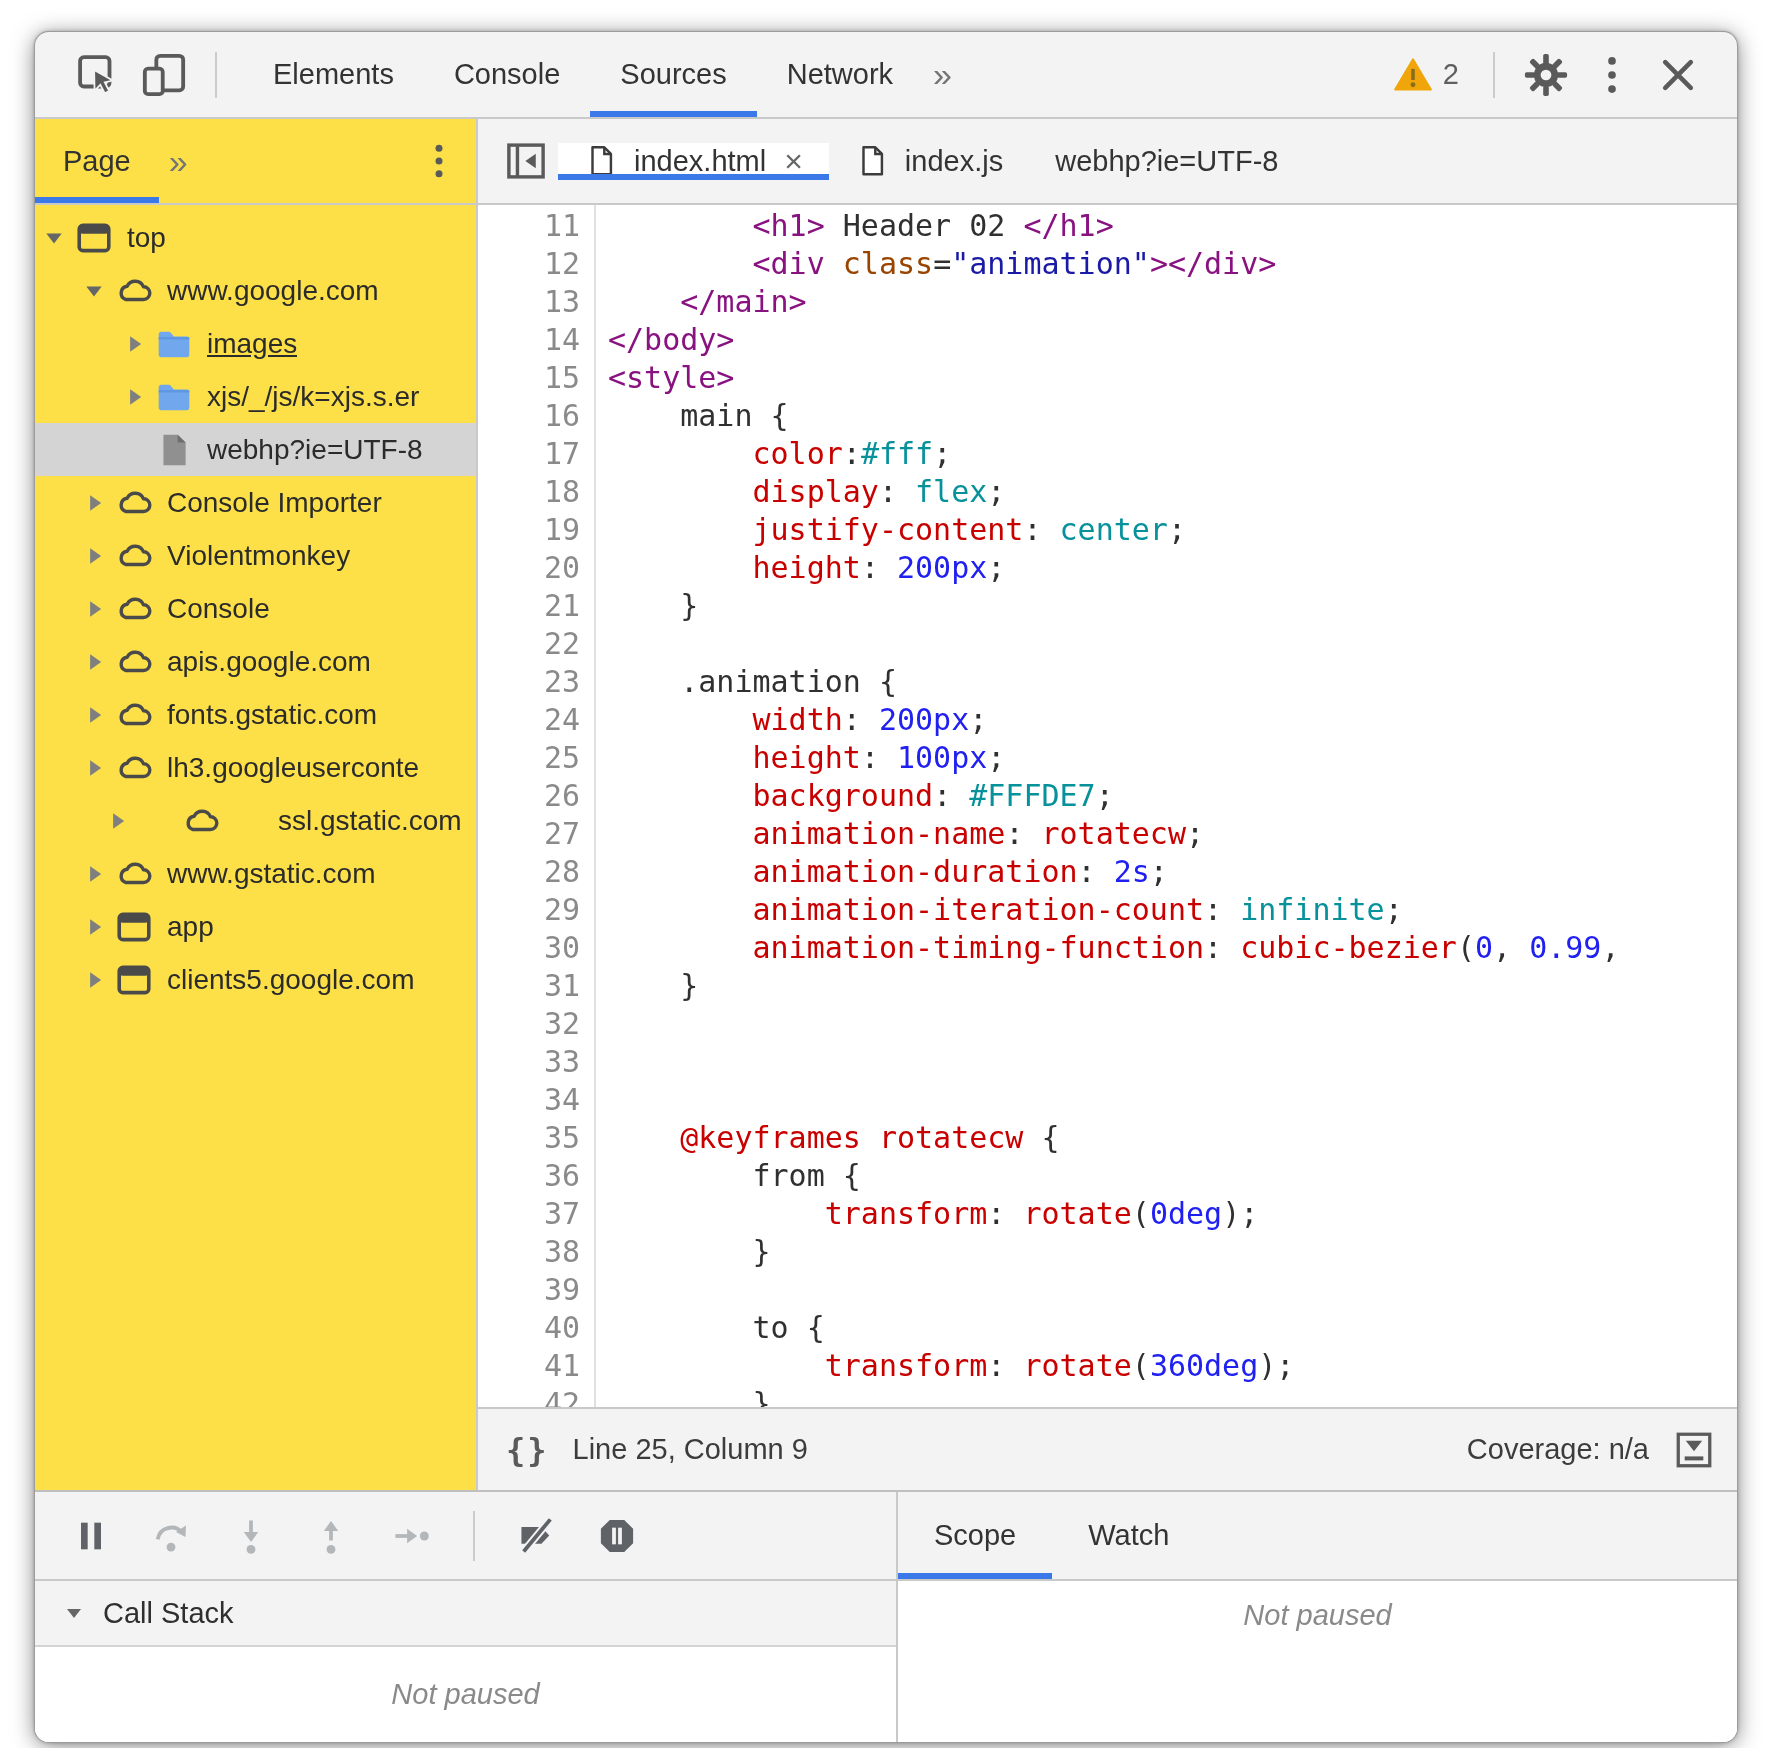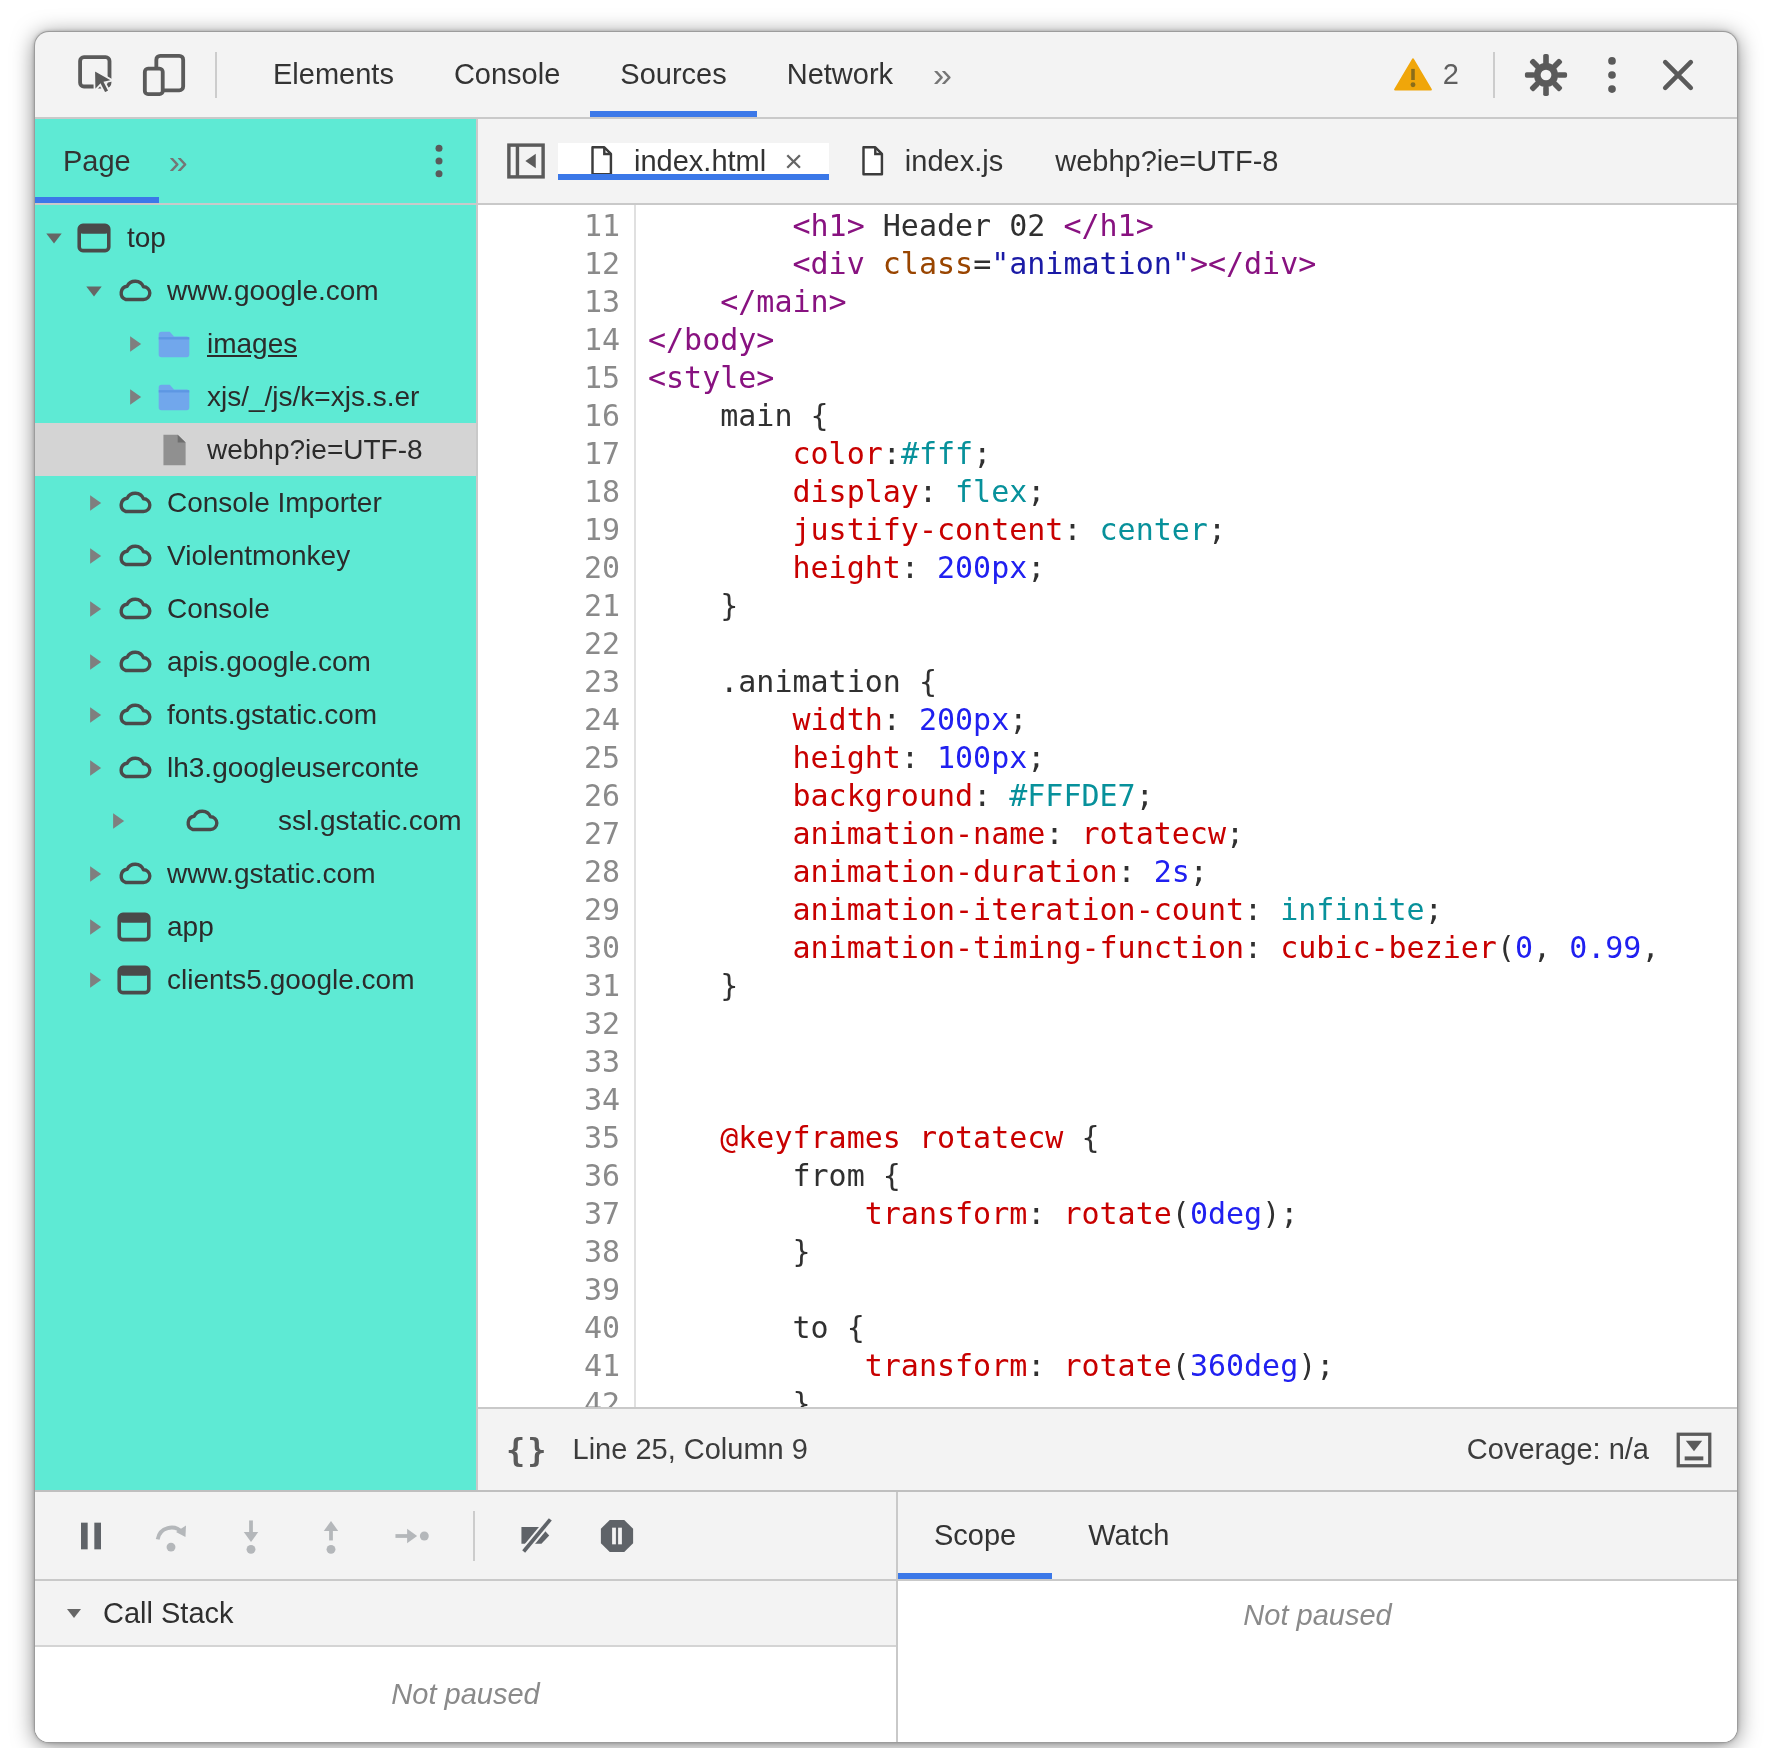--- a/index.html
+++ b/index.html
@@ -24,42 +24,42 @@
   .vdiv{width:2px;height:46px;background:#ccc;align-self:center;margin:0 18px;}
   .panel-tabs{display:flex;align-items:stretch;margin-left:8px;}
   .panel-tab{position:relative;display:flex;align-items:center;padding:0 30px;font-size:29px;color:#333;}
   .panel-tab.active::after{content:"";position:absolute;left:0;right:0;bottom:0;height:6px;background:var(--accent);}
   .chev{font-size:34px;color:#757575;align-self:center;margin-left:10px;}
   .warn{display:flex;align-items:center;gap:10px;align-self:center;font-size:29px;color:#5f5f5f;margin-right:16px;}
   .warn .svgi{width:40px;height:40px;}
 
   
   .main{flex:1;display:flex;min-height:0;}
-  .sidebar{width:441px;min-width:441px;border-right:2px solid #c9c9c9;display:flex;flex-direction:column;background:#5eead4;}
+  .sidebar{width:441px;min-width:441px;border-right:2px solid #c9c9c9;display:flex;flex-direction:column;background:#fde047;}
   .sidebar-header{height:84px;min-height:84px;border-bottom:2px solid #c9c9c9;display:flex;align-items:stretch;padding-right:16px;}
   .stab{position:relative;display:flex;align-items:center;padding:0 28px;font-size:29px;color:#333;}
   .stab.active::after{content:"";position:absolute;left:0;right:0;bottom:0;height:6px;background:var(--accent);}
   .sm-btn{width:42px;height:42px;align-self:center;}
   .tree{flex:1;overflow:hidden;padding-top:6px;}
   .trow{height:53px;display:flex;align-items:center;font-size:28px;color:#2b2b2b;white-space:nowrap;overflow:hidden;}
   .trow.selected{background:#d4d4d4;}
   .arrow{width:26px;min-width:26px;display:flex;justify-content:center;}
   .arrow svg{width:22px;height:22px;}
   .ticon{width:38px;min-width:38px;height:38px;margin:0 14px 0 8px;}
   .tlabel{overflow:hidden;}
 
   
   .editor{flex:1;display:flex;flex-direction:column;min-width:0;background:#fff;}
   .etabs{height:84px;min-height:84px;background:#f3f3f3;border-bottom:2px solid #c9c9c9;display:flex;align-items:center;padding-left:16px;}
   .etab{position:relative;display:flex;align-items:center;gap:16px;padding:0 26px;font-size:29px;color:#333;white-space:nowrap;}
   .etab.active{background:#fff;}
   .etab.active::after{content:"";position:absolute;left:0;right:0;bottom:0;height:6px;background:var(--accent);}
   .etab .ficon{width:34px;height:34px;}
   .etab .x{font-size:32px;color:#666;margin-left:2px;}
-  .code{flex:1;display:flex;min-height:0;overflow:hidden;background:#fff;margin-left:40px;}
+  .code{flex:1;display:flex;min-height:0;overflow:hidden;background:#fff;}
   .gutter{width:118px;min-width:118px;border-right:2px solid #e0e0e0;text-align:right;padding:2px 14px 0 0;box-sizing:border-box;
           font-family:"DejaVu Sans Mono",monospace;font-size:30px;line-height:38px;color:#8a8a8a;overflow:hidden;}
   .src{margin:0;padding:2px 0 0 12px;font-family:"DejaVu Sans Mono",monospace;font-size:30px;line-height:38px;color:#303030;
        white-space:pre;overflow:hidden;flex:1;}
   .cl{height:38px;}
   .tok-t{color:var(--c-tag);} .tok-a{color:var(--c-attr);} .tok-s{color:var(--c-str);}
   .tok-r{color:var(--c-prop);} .tok-v{color:var(--c-val);} .tok-n{color:var(--c-num);} .tok-p{color:var(--c-plain);}
   .statusbar{height:81px;min-height:81px;border-top:2px solid #c9c9c9;background:#f3f3f3;display:flex;align-items:center;
              padding:0 22px 0 28px;font-size:29px;color:#3c3c3c;gap:24px;}
   .pp{font-family:"DejaVu Sans Mono",monospace;font-size:32px;font-weight:bold;color:#5a5a5a;letter-spacing:2px;}

